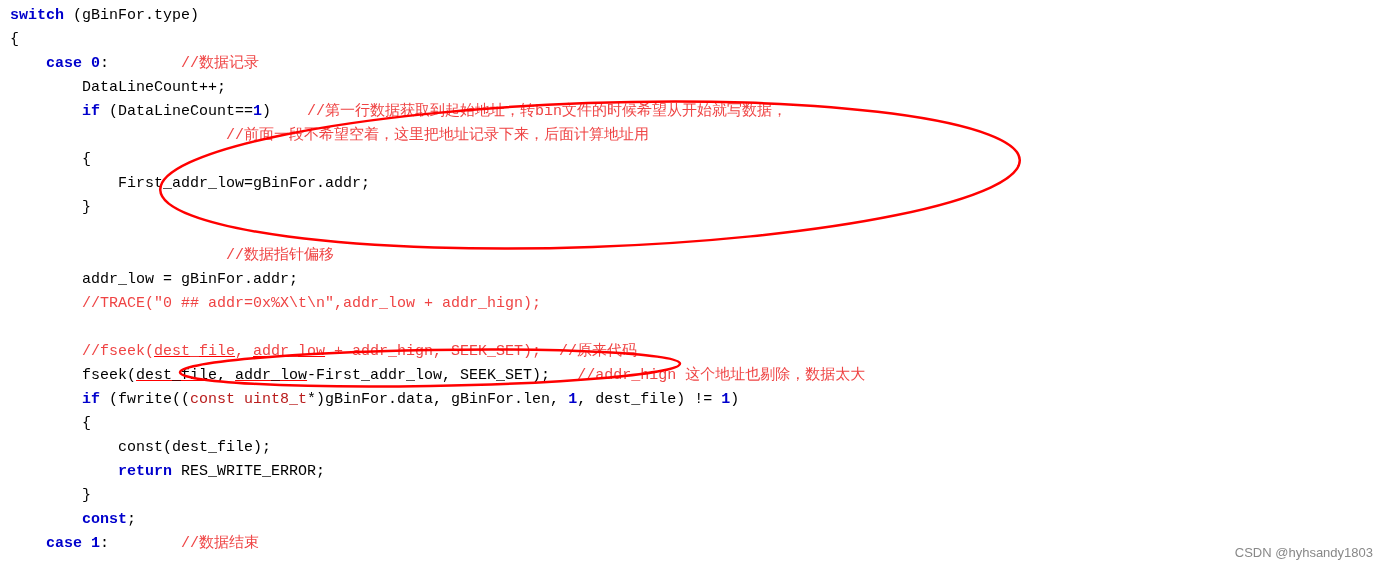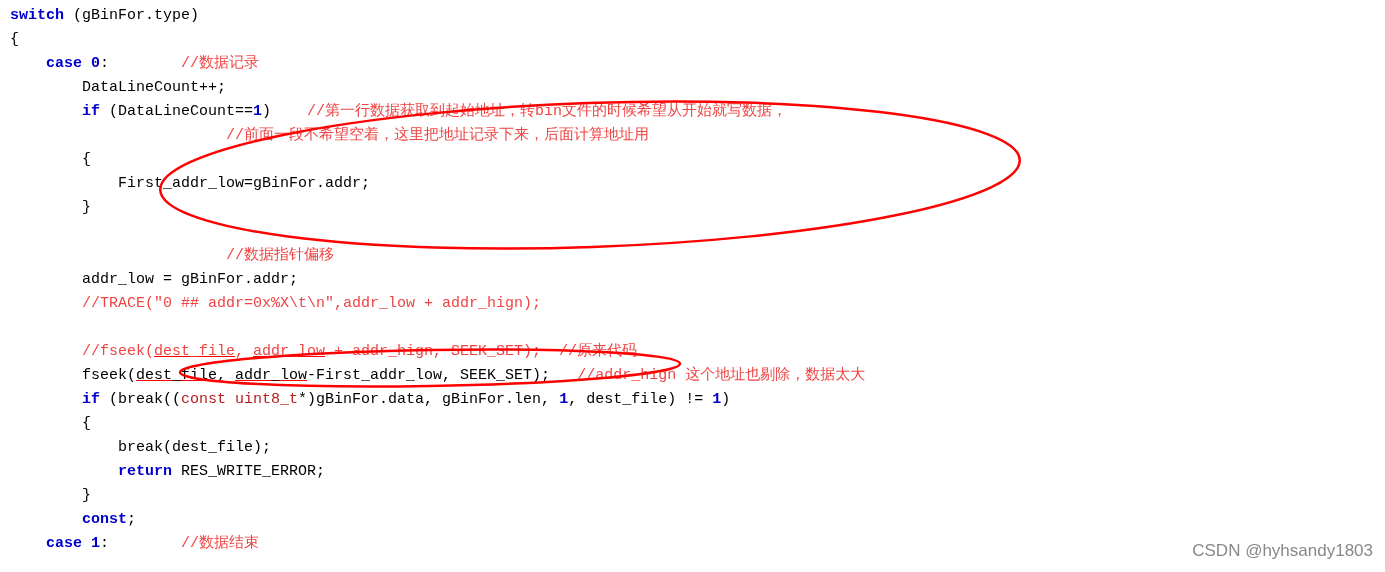--- a/index.html
+++ b/index.html
@@ -36,21 +36,21 @@
       width: 1385px;
       height: 572px;
       pointer-events: none;
     }
 
     .watermark {
       position: absolute;
       bottom: 8px;
       right: 12px;
       font-family: Arial, sans-serif;
-      font-size: 17px;
+      font-size: 13px;
       color: #888888;
     }
   </style>
 </head>
 <body>
 
 <div class="code-container">
   <div id="code-block">
       <div class="code-line"><span class="kw">switch</span><span class="plain"> (</span><span class="plain">gBinFor</span><span class="plain">.type)</span></div>
       <div class="code-line"><span class="plain">{</span></div>
@@ -61,23 +61,23 @@
       <div class="code-line"><span class="plain">        {</span></div>
       <div class="code-line"><span class="plain">            First_addr_low=gBinFor.addr;</span></div>
       <div class="code-line"><span class="plain">        }</span></div>
       <div class="code-line">&nbsp;</div>
       <div class="code-line"><span class="plain">                        </span><span class="comment">//数据指针偏移</span></div>
       <div class="code-line"><span class="plain">        addr_low = gBinFor.addr;</span></div>
       <div class="code-line"><span class="plain">        </span><span class="comment">//TRACE("0 ## addr=0x%X\t\n",addr_low + addr_hign);</span></div>
       <div class="code-line">&nbsp;</div>
       <div class="code-line"><span class="plain">        </span><span class="comment">//fseek(<span style="text-decoration:underline;text-decoration-color:red;">dest_file</span>, <span style="text-decoration:underline;text-decoration-color:red;">addr_low</span> + addr_hign, SEEK_SET);  //原来代码</span></div>
       <div class="code-line"><span class="plain">        fseek(<span style="text-decoration:underline;text-decoration-color:red;">dest_file</span>, <span style="text-decoration:underline;text-decoration-color:red;">addr_low</span>-First_addr_low, SEEK_SET);   </span><span class="comment">//addr_hign 这个地址也剔除，数据太大</span></div>
-      <div class="code-line"><span class="plain">        </span><span class="kw">if</span><span class="plain"> (break((</span><span class="kw2">const uint8_t</span><span class="plain">*)gBinFor.data, gBinFor.len, </span><span class="kw">1</span><span class="plain">, dest_file) != </span><span class="kw">1</span><span class="plain">)</span></div>
+      <div class="code-line"><span class="plain">        </span><span class="kw">if</span><span class="plain"> (fwrite((</span><span class="kw2">const uint8_t</span><span class="plain">*)gBinFor.data, gBinFor.len, </span><span class="kw">1</span><span class="plain">, dest_file) != </span><span class="kw">1</span><span class="plain">)</span></div>
       <div class="code-line"><span class="plain">        {</span></div>
-      <div class="code-line"><span class="plain">            break(dest_file);</span></div>
+      <div class="code-line"><span class="plain">            const(dest_file);</span></div>
       <div class="code-line"><span class="plain">            </span><span class="kw">return</span><span class="plain"> RES_WRITE_ERROR;</span></div>
       <div class="code-line"><span class="plain">        }</span></div>
       <div class="code-line"><span class="plain">        </span><span class="kw">const</span><span class="plain">;</span></div>
       <div class="code-line"><span class="plain">    </span><span class="kw">case</span><span class="plain"> </span><span class="kw">1</span><span class="plain">:        </span><span class="comment">//数据结束</span></div>
     </div>
 
   <svg class="overlay-svg" xmlns="http://www.w3.org/2000/svg">
 
     <ellipse cx="590" cy="175" rx="430" ry="72" fill="none" stroke="red" stroke-width="2.5" transform="rotate(-2, 590, 175)"></ellipse>
 

